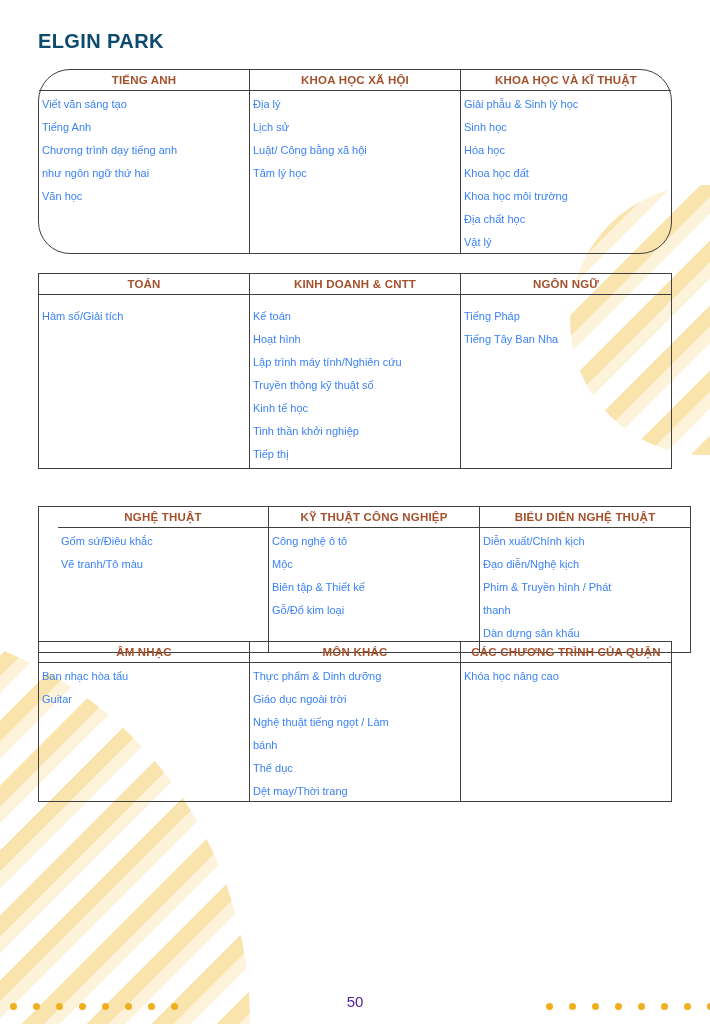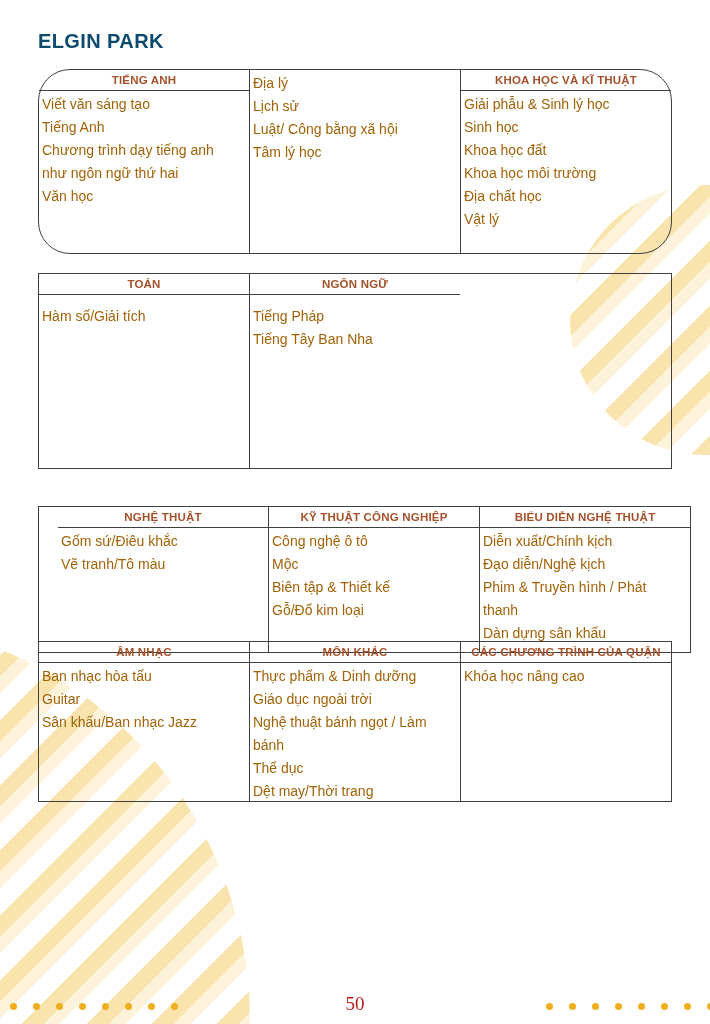--- a/index.html
+++ b/index.html
@@ -42,34 +42,34 @@
   .col + .col{border-left:1px solid #3f3f3f;}
   .th{
     height:20px;line-height:20px;
     border-bottom:1px solid #3f3f3f;
     text-align:center;
     font-size:11.5px;font-weight:bold;letter-spacing:0.2px;
     color:#a4512b;
   }
   .tb{
     padding:2px 3px 0 3px;
-    font-size:14px;line-height:23px;
-    color:#a16207;
+    font-size:11px;line-height:23px;
+    color:#3b82f6;
     overflow:hidden;
   }
   .tb .line{white-space:nowrap;}
   .t1{top:69px;border-radius:32px;}  .t1 .tb{height:160px;}
   .t2{top:273px;} .t2 .tb{height:163px;margin-top:8px;}
   .t3{top:506px;padding-left:19px;} .t3 .tb{height:122px;}
   .t4{top:641px;} .t4 .tb{height:136px;}
 
   .page-number{
     position:absolute;left:0;right:0;top:993px;
     text-align:center;
-    font-size:19px;color:#b91c1c;font-family:Liberation Serif, serif;
+    font-size:15px;color:#4c1d95;
   }
   .dots{
     position:absolute;top:1003px;
     display:flex;gap:16px;
   }
   .dots-left{left:10px;}
   .dots-right{left:546px;}
   .dot{width:7px;height:7px;border-radius:50%;background:#f0af1e;flex:0 0 auto;}
 </style>
 </head>
@@ -89,45 +89,59 @@
         <div class="th">TIẾNG ANH</div>
         <div class="tb">
             <div class="line">Viết văn sáng tạo</div>
             <div class="line">Tiếng Anh</div>
             <div class="line">Chương trình dạy tiếng anh</div>
             <div class="line">như ngôn ngữ thứ hai</div>
             <div class="line">Văn học</div>
           </div>
       </div>
       <div class="col">
+        <div class="th">KHOA HỌC XÃ HỘI</div>
         <div class="tb">
             <div class="line">Địa lý</div>
             <div class="line">Lịch sử</div>
             <div class="line">Luật/ Công bằng xã hội</div>
             <div class="line">Tâm lý học</div>
           </div>
       </div>
       <div class="col">
         <div class="th">KHOA HỌC VÀ KĨ THUẬT</div>
         <div class="tb">
             <div class="line">Giải phẫu &amp; Sinh lý học</div>
             <div class="line">Sinh học</div>
+            <div class="line">Hóa học</div>
             <div class="line">Khoa học đất</div>
             <div class="line">Khoa học môi trường</div>
             <div class="line">Địa chất học</div>
             <div class="line">Vật lý</div>
           </div>
       </div>
     </div>
 
     <div class="ctable t2">
       <div class="col">
         <div class="th">TOÁN</div>
         <div class="tb">
             <div class="line">Hàm số/Giải tích</div>
+          </div>
+      </div>
+      <div class="col">
+        <div class="th">KINH DOANH &amp; CNTT</div>
+        <div class="tb">
+            <div class="line">Kế toán</div>
+            <div class="line">Hoạt hình</div>
+            <div class="line">Lập trình máy tính/Nghiên cứu</div>
+            <div class="line">Truyền thông kỹ thuật số</div>
+            <div class="line">Kinh tế học</div>
+            <div class="line">Tinh thần khởi nghiệp</div>
+            <div class="line">Tiếp thị</div>
           </div>
       </div>
       <div class="col">
         <div class="th">NGÔN NGỮ</div>
         <div class="tb">
             <div class="line">Tiếng Pháp</div>
             <div class="line">Tiếng Tây Ban Nha</div>
           </div>
       </div>
     </div>
@@ -160,29 +174,28 @@
           </div>
       </div>
     </div>
 
     <div class="ctable t4">
       <div class="col">
         <div class="th">ÂM NHẠC</div>
         <div class="tb">
             <div class="line">Ban nhạc hòa tấu</div>
             <div class="line">Guitar</div>
-            <div class="line">Sân khấu/Ban nhạc Jazz</div>
           </div>
       </div>
       <div class="col">
         <div class="th">MÔN KHÁC</div>
         <div class="tb">
             <div class="line">Thực phẩm &amp; Dinh dưỡng</div>
             <div class="line">Giáo dục ngoài trời</div>
-            <div class="line">Nghệ thuật bánh ngọt / Làm</div>
+            <div class="line">Nghệ thuật tiếng ngọt / Làm</div>
             <div class="line">bánh</div>
             <div class="line">Thể dục</div>
             <div class="line">Dệt may/Thời trang</div>
           </div>
       </div>
       <div class="col">
         <div class="th">CÁC CHƯƠNG TRÌNH CỦA QUẬN</div>
         <div class="tb">
             <div class="line">Khóa học nâng cao</div>
           </div>

